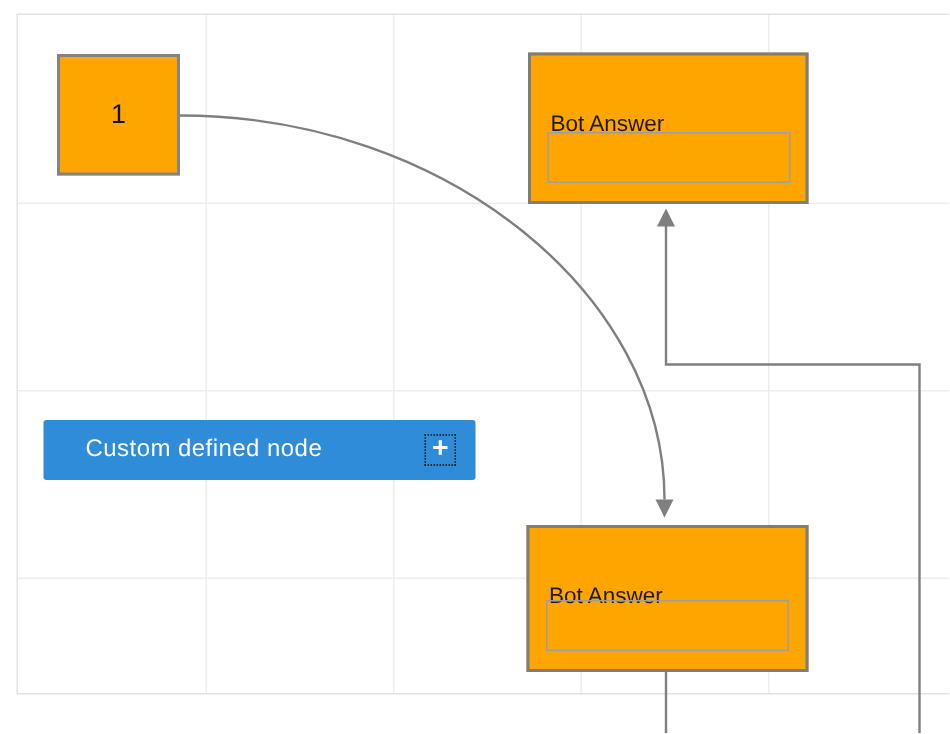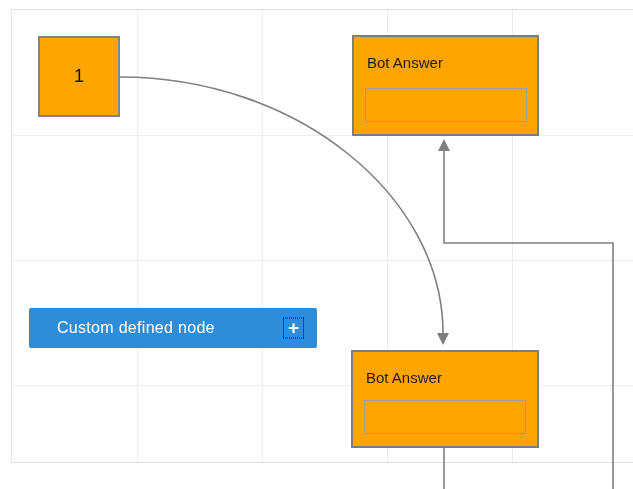--- a/index.html
+++ b/index.html
@@ -24,30 +24,30 @@
     background:#ffa500;border:2px solid #848484;
     display:flex;align-items:center;justify-content:center;
     font-size:18px;color:#111111;
   }
   .bot{
     width:188px;height:100px;background:#ffa500;border:2px solid #7d7d7d;
   }
   .bot.top{left:352px;top:35px;height:101px;width:187px;}
   .bot.bottom{left:351px;top:350px;height:98px;}
   .bot-title{
-    position:absolute;left:13px;top:17px;font-size:15px;color:#1c1c1c;
+    position:absolute;left:13px;top:37px;font-size:15px;color:#1c1c1c;
     white-space:nowrap;
   }
   .bot-field{
     position:absolute;left:11px;top:51px;width:160px;height:32px;
     border:1px solid #9e9e9e;background:transparent;
   }
   .bot.bottom .bot-field{top:48px;}
   .custom{
-    left:29px;top:308px;width:288px;height:40px;background:#2e8cd8;
+    left:29px;top:280px;width:288px;height:40px;background:#2e8cd8;
     border-radius:2px;display:flex;align-items:center;
   }
   .custom-label{
     padding-left:28px;font-size:16px;color:#ffffff;letter-spacing:0.3px;
     white-space:nowrap;
   }
   .add-btn{
     position:absolute;right:13px;top:50%;transform:translateY(-50%);
     width:21px;height:21px;border:1px dotted #111111;box-sizing:border-box;
     display:flex;align-items:center;justify-content:center;cursor:pointer;

